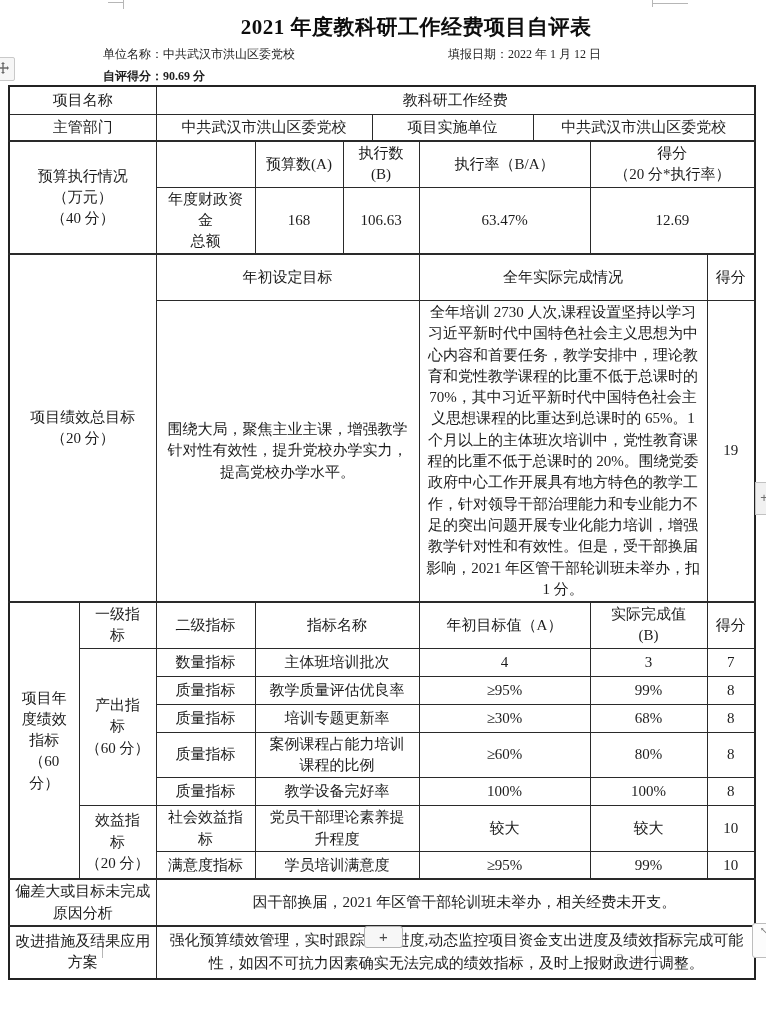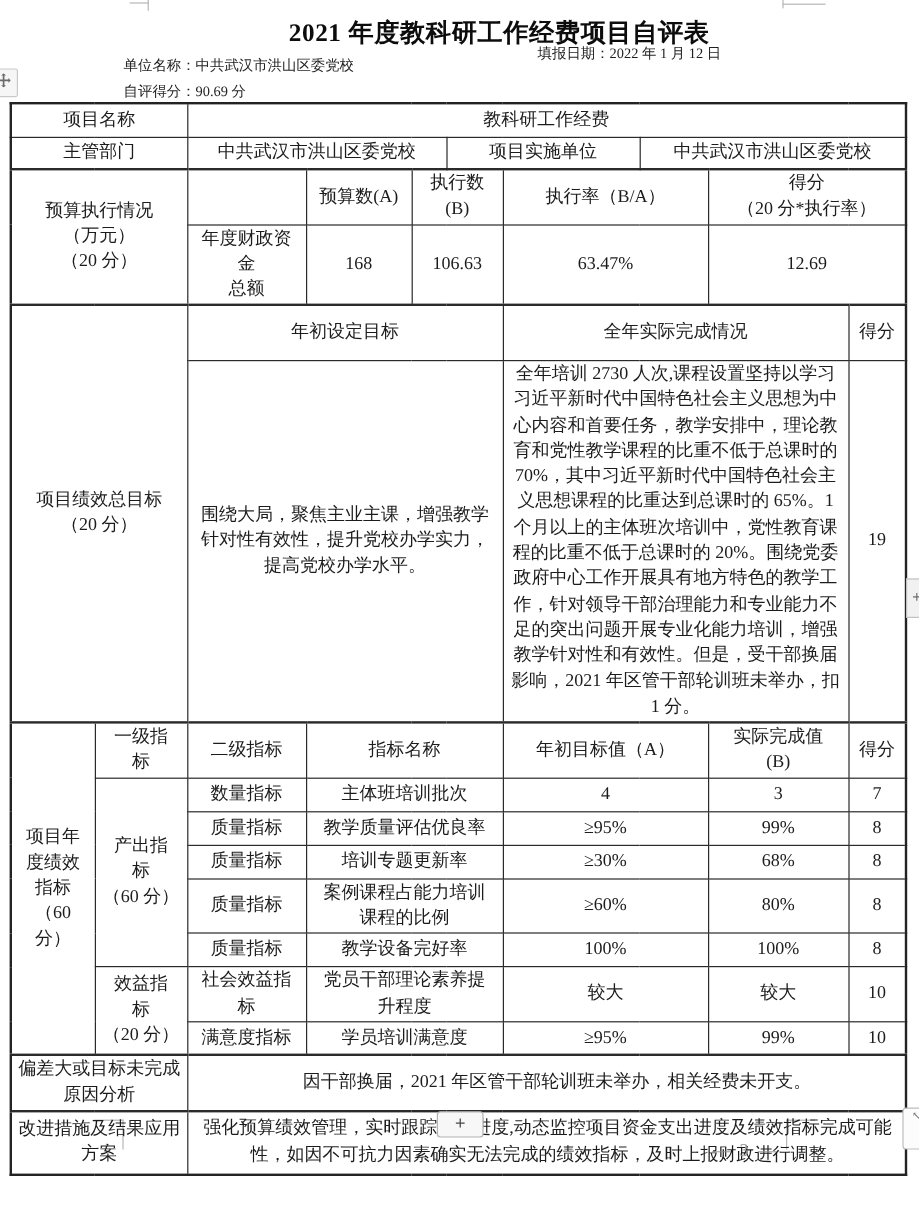--- a/index.html
+++ b/index.html
@@ -8,22 +8,22 @@
     background:#ffffff;color:#222;
     font-family:"Liberation Serif","DejaVu Serif",serif;
   }
   
   .doc-title{
     position:absolute;top:13px;left:0;width:766px;text-align:center;
     font-size:21px;font-weight:bold;color:#0c0c0c;letter-spacing:0.5px;padding-left:33px;
   }
   .meta-line{position:absolute;font-size:12px;color:#1e1e1e;white-space:nowrap;}
   .meta-unit{top:46px;left:103px;}
-  .meta-date{top:36px;left:448px;}
-  .meta-score{top:68px;left:103px;}
+  .meta-date{top:46px;left:448px;}
+  .meta-score{top:68px;left:103px;font-weight:bold;}
   
   table.main{
     position:absolute;top:85px;left:8px;width:746px;
     border-collapse:collapse;table-layout:fixed;
     border:2px solid #232323;
   }
   table.main td{
     border:1px solid #2a2a2a;
     font-size:15px;line-height:1.42;color:#1c1c1c;
     text-align:center;vertical-align:middle;
@@ -112,21 +112,21 @@
   <tr style="height:27px">
     <td colspan="2">主管部门</td>
     <td colspan="3">中共武汉市洪山区委党校</td>
     <td colspan="2">项目实施单位</td>
     <td colspan="3">中共武汉市洪山区委党校</td>
   </tr>
 
   <tr class="sec" style="height:45px">
     <td colspan="2" rowspan="2" class="pre">预算执行情况
 （万元）
-（20 分）</td>
+（40 分）</td>
     <td></td>
     <td>预算数(A)</td>
     <td colspan="2" class="pre">执行数
 (B)</td>
     <td colspan="2">执行率（B/A）</td>
     <td colspan="2" class="pre">得分
 （20 分*执行率）</td>
   </tr>
   <tr style="height:55px">
     <td class="pre">年度财政资

